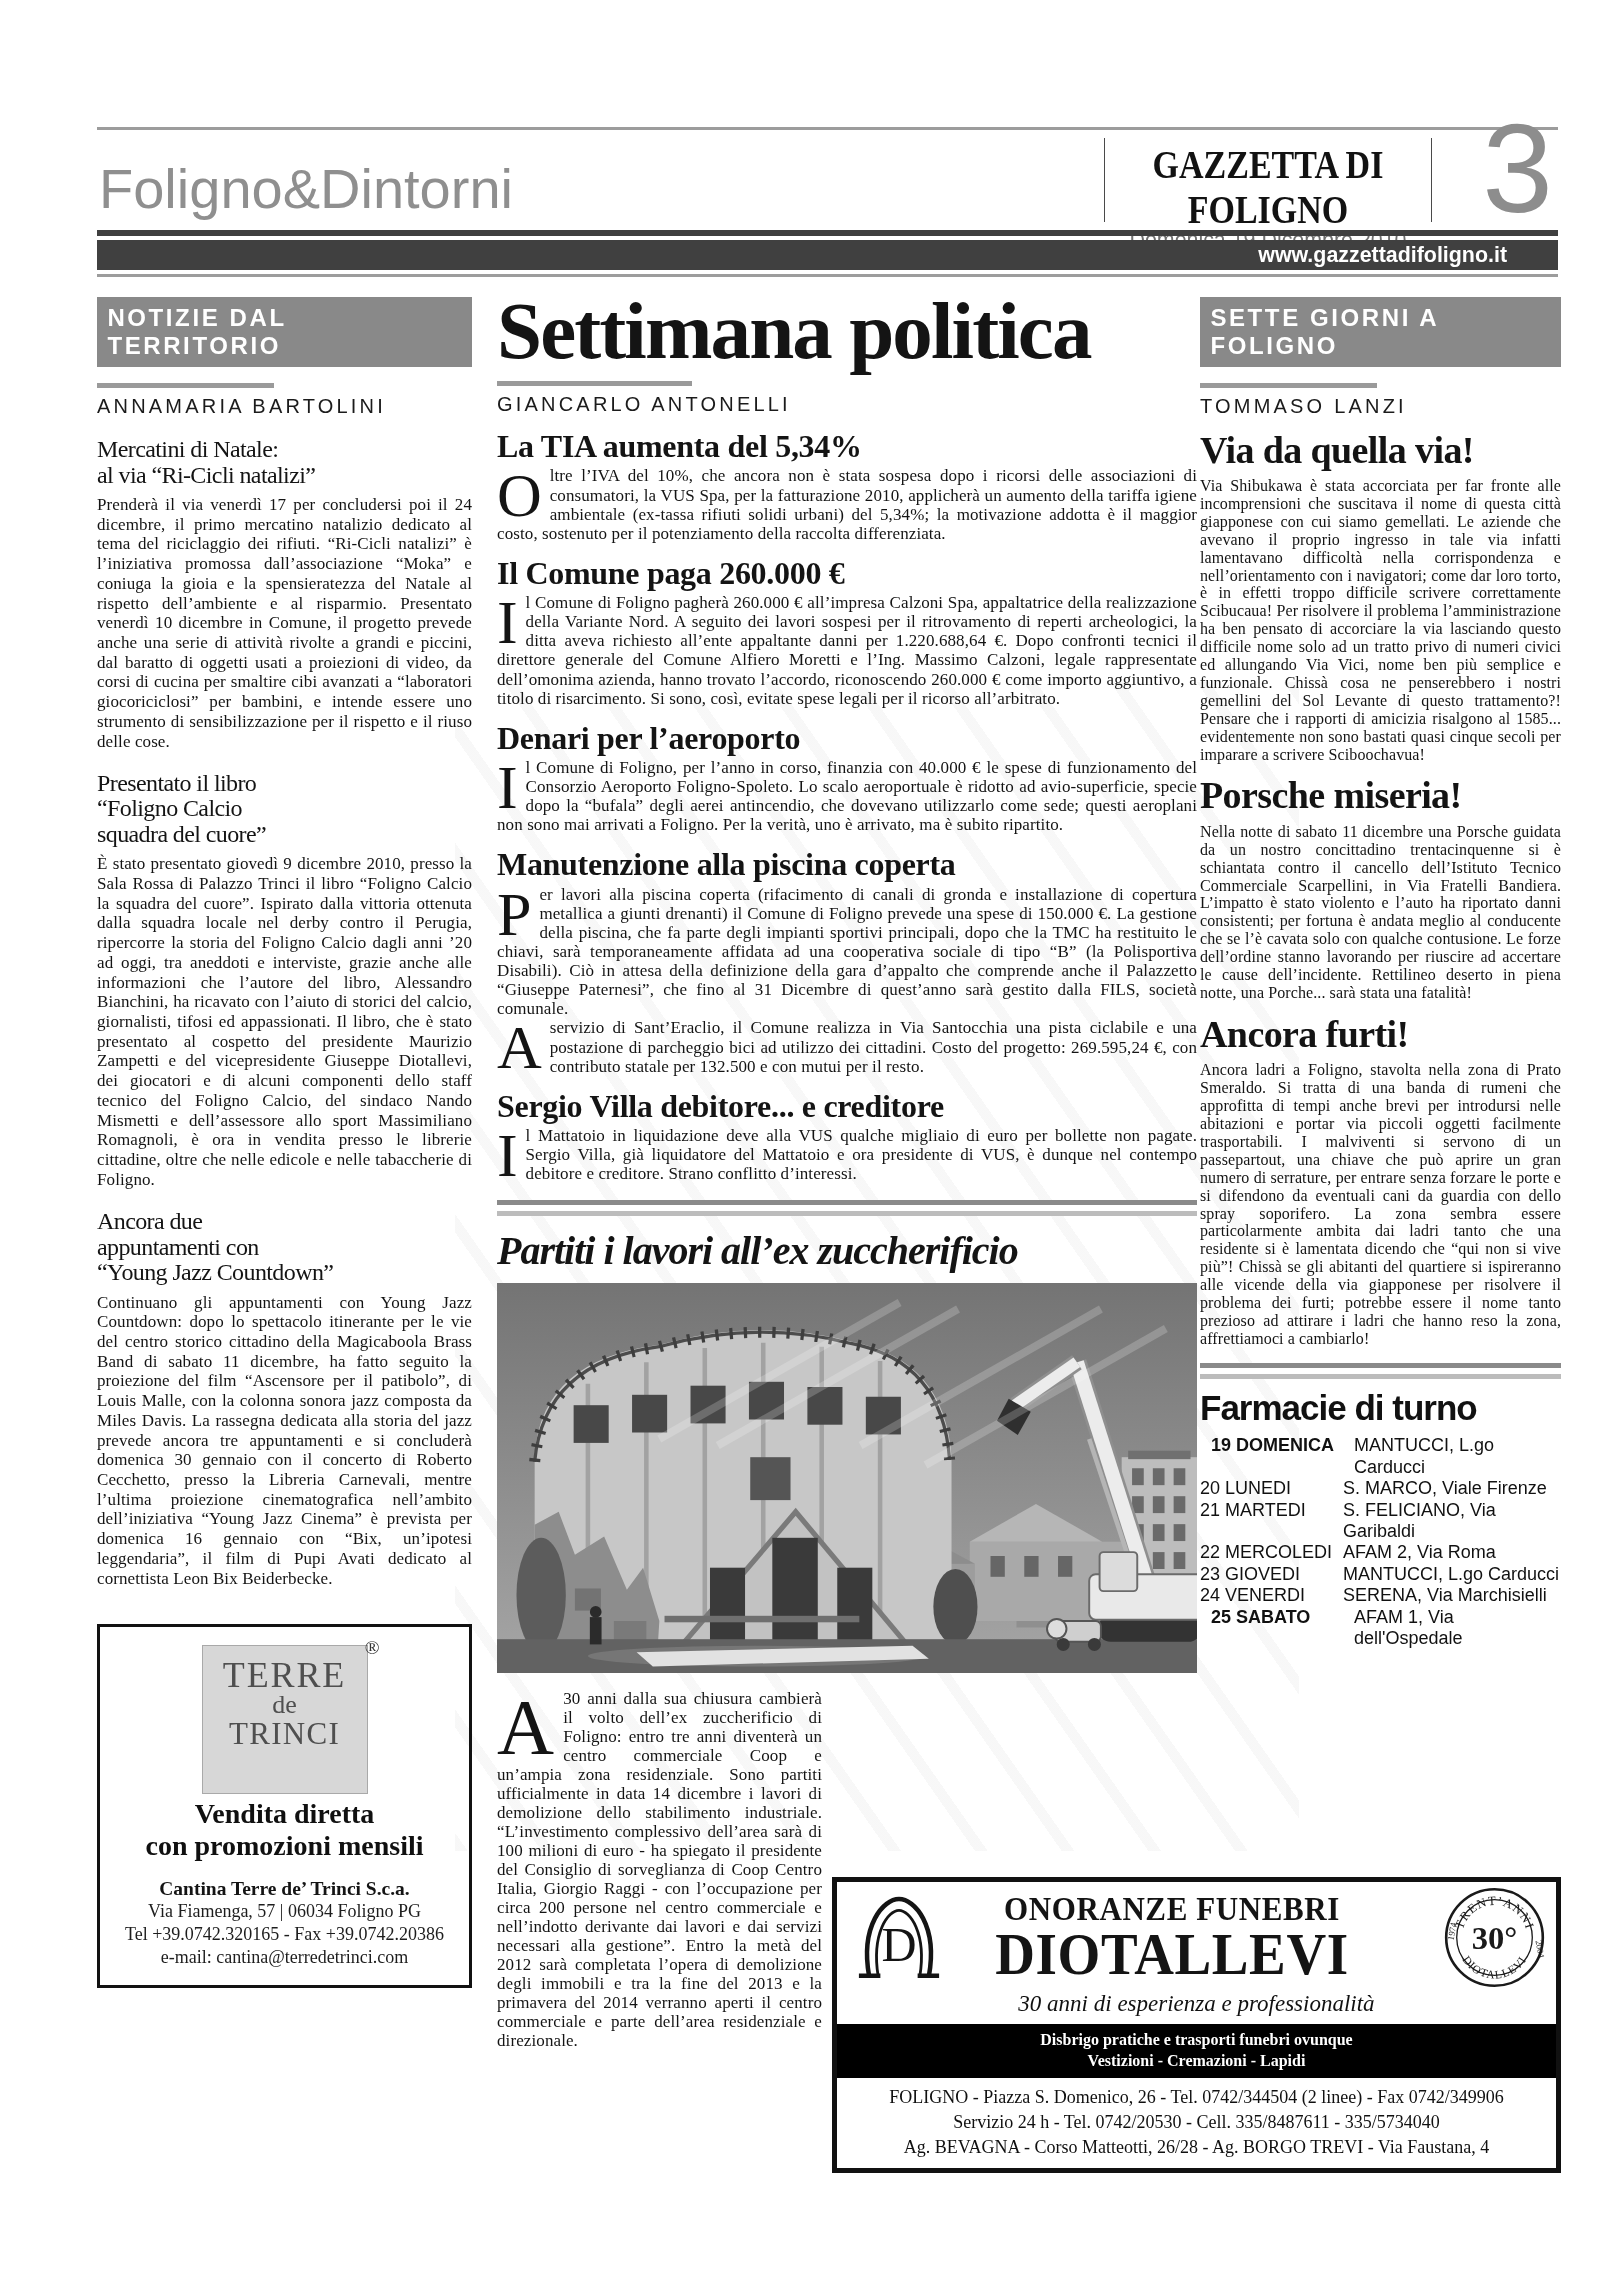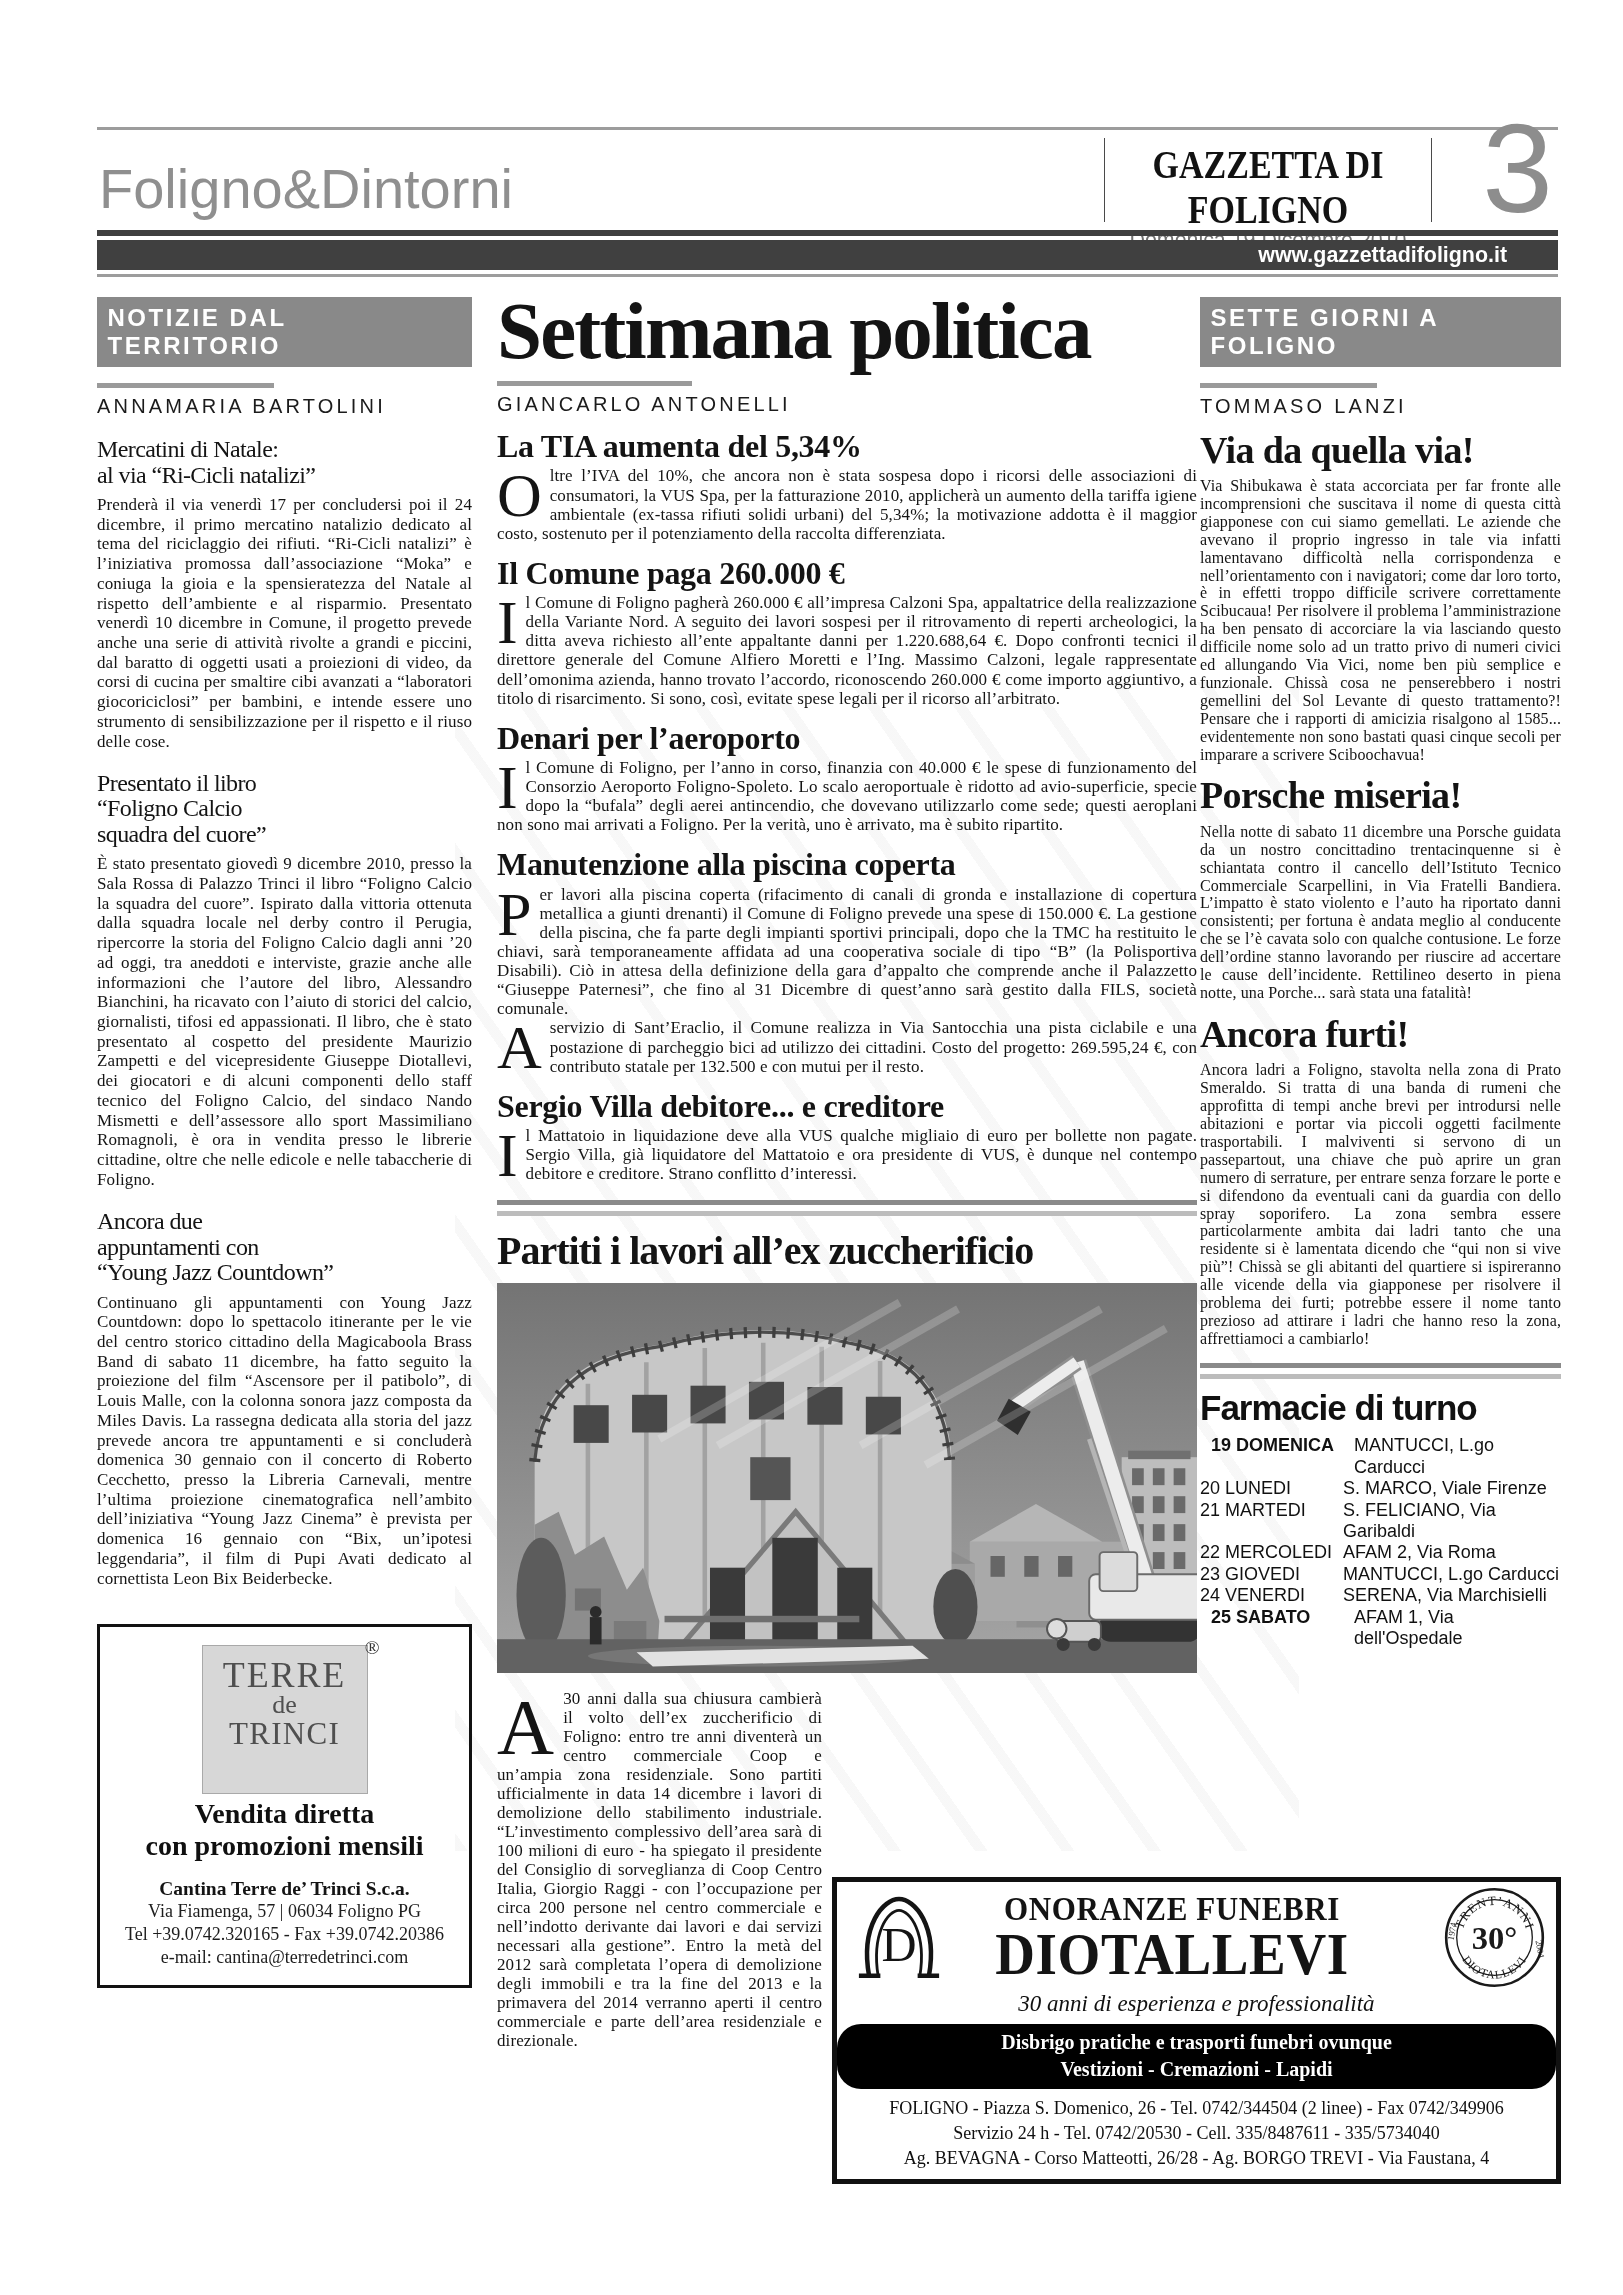--- a/index.html
+++ b/index.html
@@ -32,21 +32,21 @@
   .title-left span{display:block;}
   .body{font-size:17px;line-height:1.16;text-align:justify;letter-spacing:0.1px;margin:0;}
 
   .main-title{font-size:81px;font-weight:700;letter-spacing:-1.9px;margin:0;line-height:1.0;white-space:nowrap;}
   .title-mid{font-size:32px;font-weight:700;line-height:1.1;margin:13px 0 2.6px;letter-spacing:-0.3px;}
   .title-mid span{display:block;}
   .col-mid .body{font-size:17px;line-height:1.12;}
   .dropcap{float:left;font-size:62px;line-height:0.82;padding:3.9px 7.8px 0 0;font-weight:400;}
 
   .double-rule{margin-top:17px;height:5.2px;border-top:5.2px solid #8a8a8a;border-bottom:5.2px solid #bcbcbc;background:#fff;}
-  .feature-title{font-size:40px;font-weight:700;letter-spacing:-1px;margin:11.7px 0 9px;white-space:nowrap;}
+  .feature-title{font-size:40px;font-weight:700;letter-spacing:-1px;margin:11.7px 0 9px;white-space:nowrap;font-style:italic;}
   .photo{width:700px;height:390px;position:relative;background:#8a8a8a;}
   .photo svg{display:block;width:100%;height:100%;}
   .feature-body{width:325px;margin-top:15.6px;}
   .feature-body .dropcap{font-size:79px;line-height:0.8;padding:6.5px 9px 0 0;}
 
   .title-right{font-size:38px;font-weight:700;line-height:1.05;margin:13px 0 6.5px;letter-spacing:-0.6px;}
   .col-right .body{font-size:16px;line-height:1.12;}
   .col-right .double-rule{margin-top:15.6px;}
   .ph-title{font-family:"Liberation Sans",sans-serif;font-weight:700;font-size:35px;margin:9px 0 7.8px;letter-spacing:-1px;color:#111;}
   .ph-row{display:flex;font-family:"Liberation Sans",sans-serif;font-size:18px;line-height:21.4px;color:#111;}
@@ -67,21 +67,21 @@
 
   
   .ad-dio{position:absolute;left:832px;top:1877px;width:729px;border:5.2px solid #111;box-sizing:border-box;background:#fff;}
   .dio-top{position:relative;height:109px;}
   .dio-logo{position:absolute;left:14.3px;top:7.8px;width:96px;height:96px;}
   .dio-brand{position:absolute;left:127px;top:9px;width:416px;text-align:center;}
   .dio-brand-top{font-size:31px;font-weight:700;letter-spacing:0.6px;transform:scaleY(1.1);}
   .dio-brand-name{font-size:55px;font-weight:700;letter-spacing:0.6px;line-height:1.02;transform:scaleY(1.08);}
   .dio-seal{position:absolute;right:9px;top:2.6px;width:105px;height:105px;}
   .dio-tag{text-align:center;font-style:italic;font-size:23px;margin-top:0px;color:#111;}
-  .dio-band{background:#000;color:#fff;text-align:center;font-weight:700;font-size:20px;line-height:1.35;padding:5.2px 0 6.5px;margin-top:6.5px;font-family:"Liberation Serif",serif;border-radius:24px;}
+  .dio-band{background:#000;color:#fff;text-align:center;font-weight:700;font-size:16px;line-height:1.35;padding:5.2px 0 6.5px;margin-top:6.5px;font-family:"Liberation Serif",serif;}
   .dio-foot{text-align:center;font-size:18px;line-height:1.4;padding:6.5px 5.2px 7.8px;color:#101010;}
 
   
   .wm{position:absolute;left:455px;top:682px;width:844px;height:1169px;background:repeating-linear-gradient(55deg,rgba(110,110,110,0.05) 0 10.4px,transparent 10.4px 71px);pointer-events:none;}
 </style>
 </head>
 <body>
 
 <div class="page">
 

